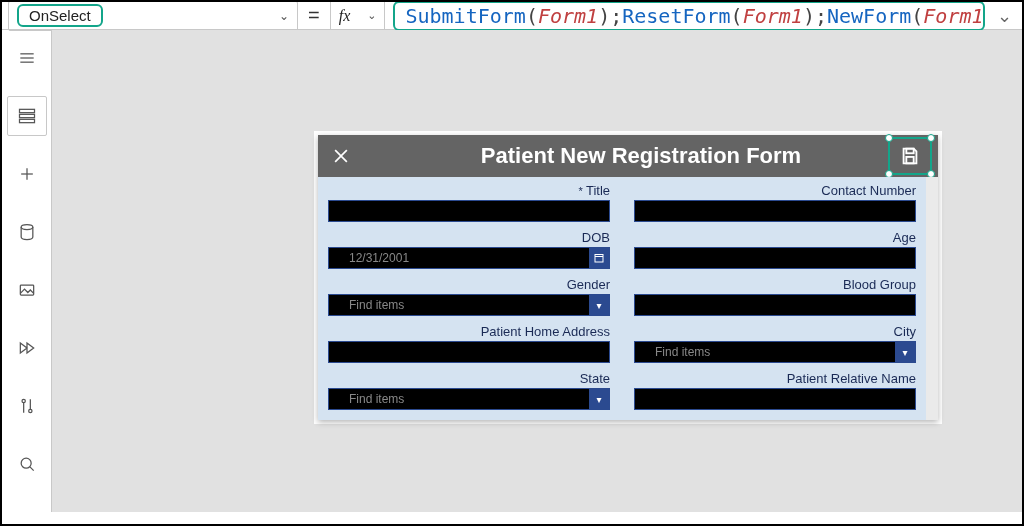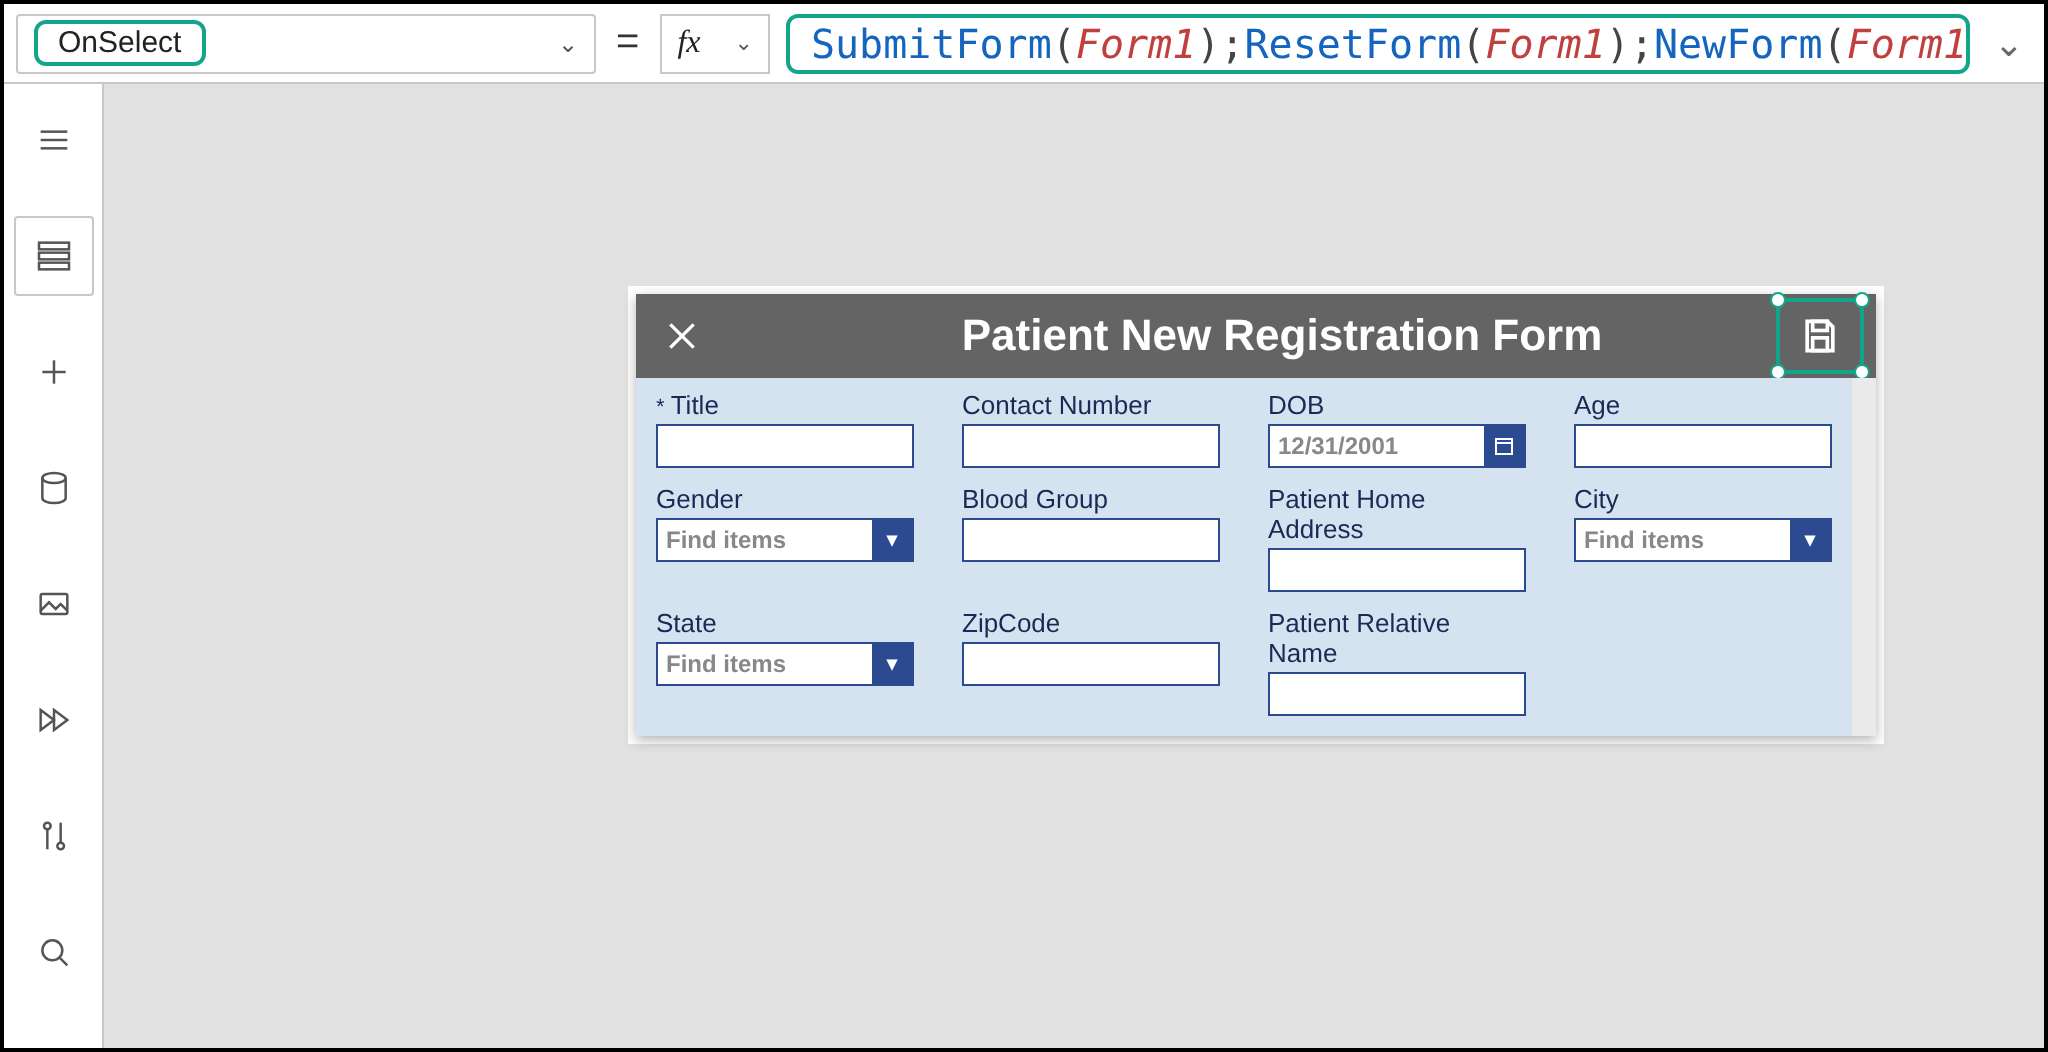--- a/index.html
+++ b/index.html
@@ -8,21 +8,21 @@
     background: #fff;
     width: 1024px;
     height: 526px;
     overflow: hidden;
     border: 2px solid #000;
   }
   
   .formula-bar {
     display: flex;
     align-items: center;
-    height: 40px;
+    height: 28px;
     border-bottom: 1px solid #c8c8c8;
     background: #fff;
     padding: 0 6px;
     gap: 8px;
   }
   .prop-select {
     display: flex;
     align-items: center;
     width: 290px;
     height: 30px;
@@ -139,41 +139,41 @@
     background:#d5e3f1;
     padding:6px 10px 10px 10px;
     max-height:310px;
     overflow:hidden;
     border-right:12px solid #eaeaea;
     position:relative;
   }
   .scroll-thumb{position:absolute;right:-10px;top:4px;width:8px;height:60px;background:#bfbfbf;border-radius:2px;}
   .fields {
     display:grid;
-    grid-template-columns: 1fr 1fr 1fr 1fr;
+    grid-template-columns: 1fr 1fr;
     column-gap:24px;
     row-gap:8px;
+    text-align:right;
   }
   .field label {
     font-size:13px;
     color:#1a2a55;
     display:block;
     margin-bottom:2px;
   }
   .req::before{content:"* ";color:#1a2a55;font-size:11px;}
   .ctl {
     width:100%; height:22px;
     border:1px solid #2b4a90;
-    background:#ffffff;
+    background:#000000;
     font-size:12px;
-    padding:0 4px;
+    padding:0 20px;
     color:#555;
     display:flex;align-items:center;
     position:relative;
-    font-weight:bold;
   }
   .combo .caret, .date .cal {
     position:absolute; right:0; top:0; width:20px;height:100%;
     background:#2b4a90; color:#fff;
     display:flex;align-items:center;justify-content:center;
     font-size:10px;
   }
   .combo .ph, .date .ph { color:#888; font-size:12px;}
 </style>
 </head>
@@ -333,24 +333,20 @@
               </div>
             </div>
             <div class="field">
               <label>State</label>
               <div class="ctl combo">
                 <span class="ph">Find items</span>
                 <span class="caret">▾</span>
               </div>
             </div>
             <div class="field">
-              <label>ZipCode</label>
-              <div class="ctl"></div>
-            </div>
-            <div class="field">
               <label>Patient Relative Name</label>
               <div class="ctl"></div>
             </div>
           </div>
       </div>
     </div>
   </div>
 </div>
 
 </body></html>

